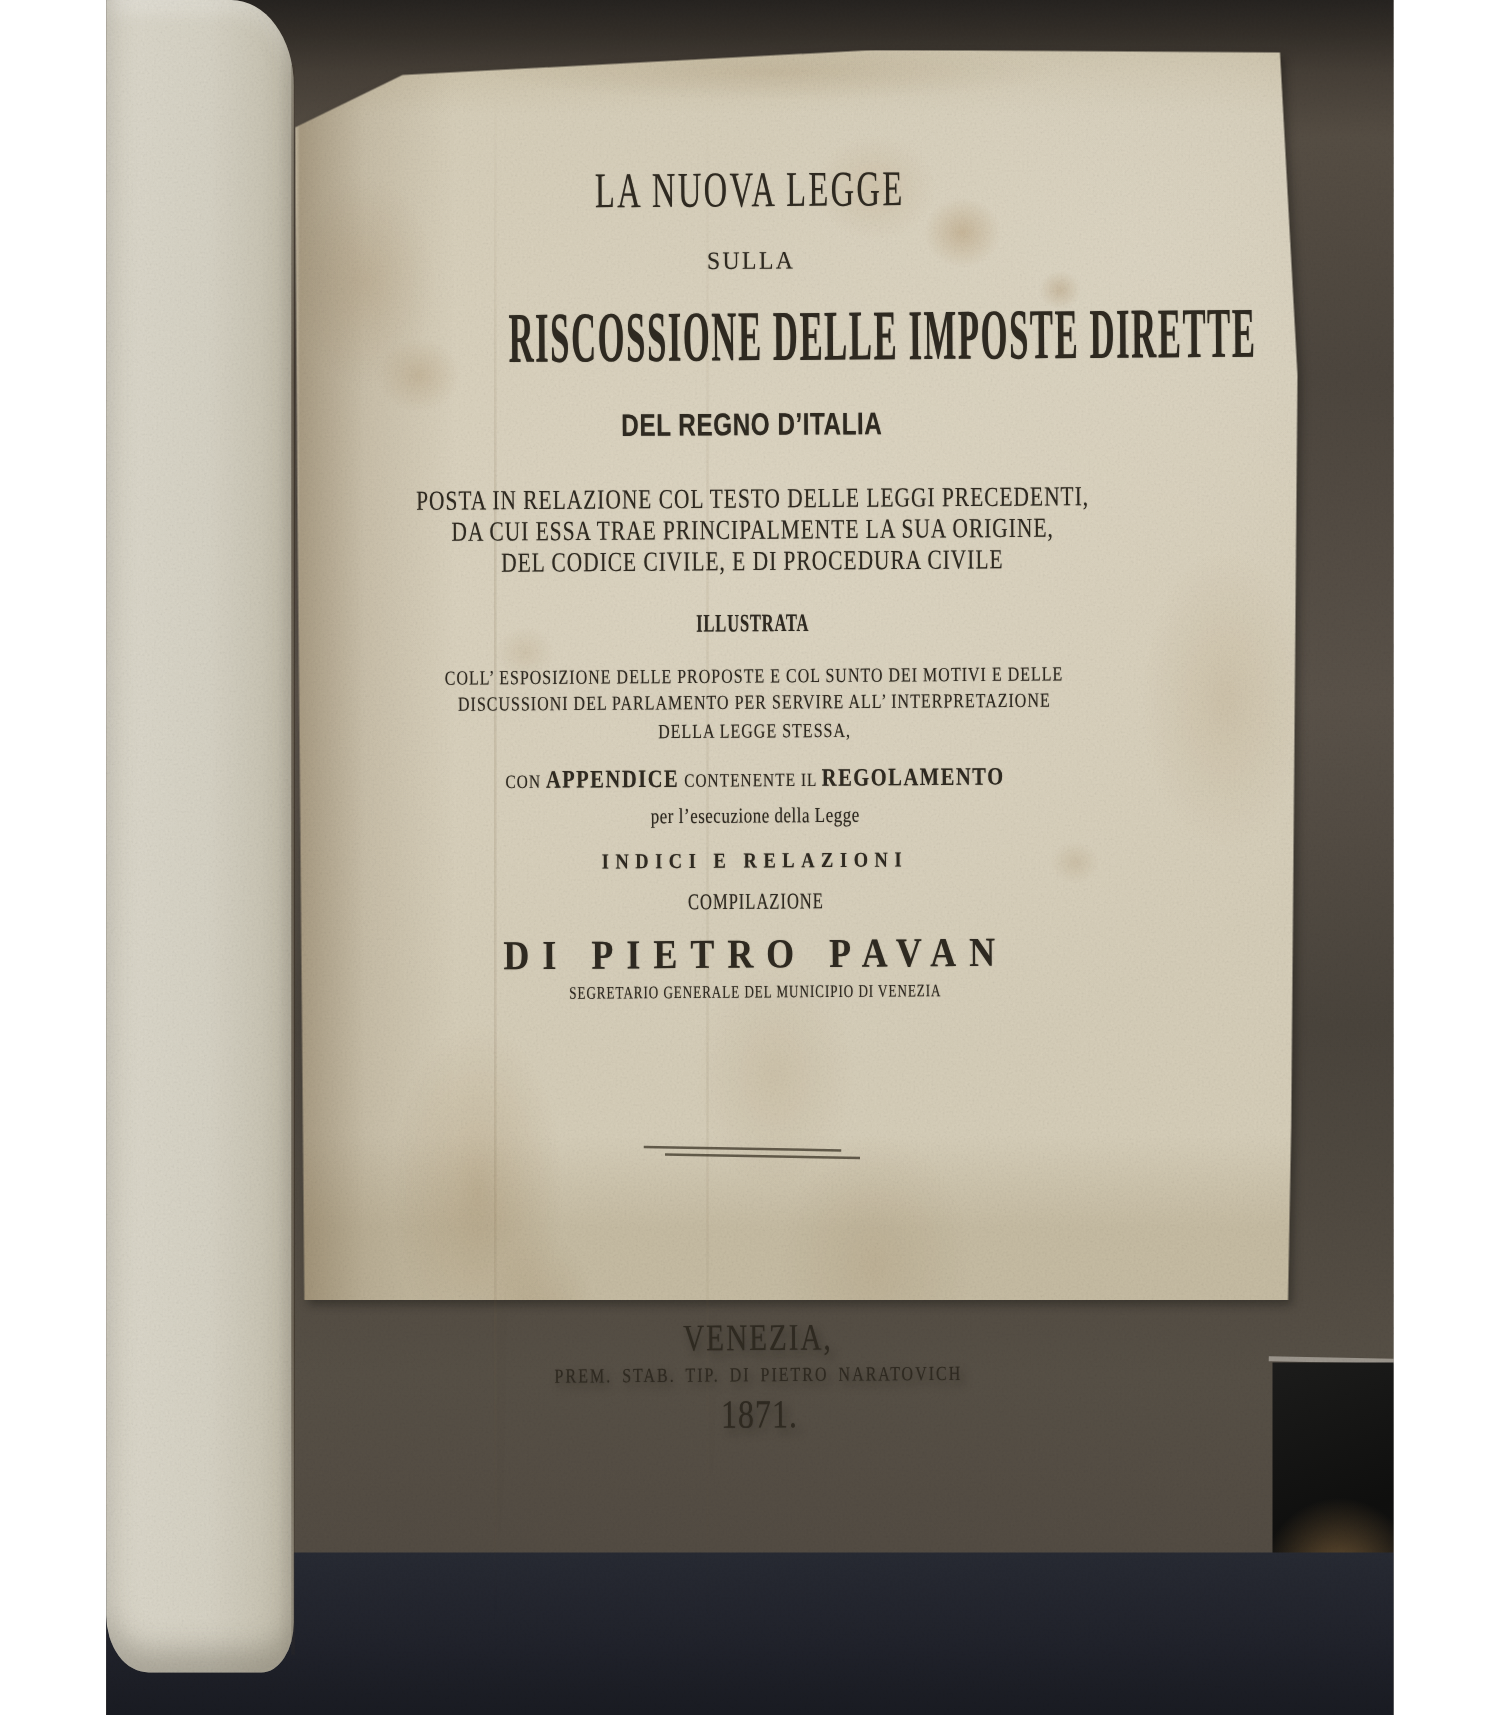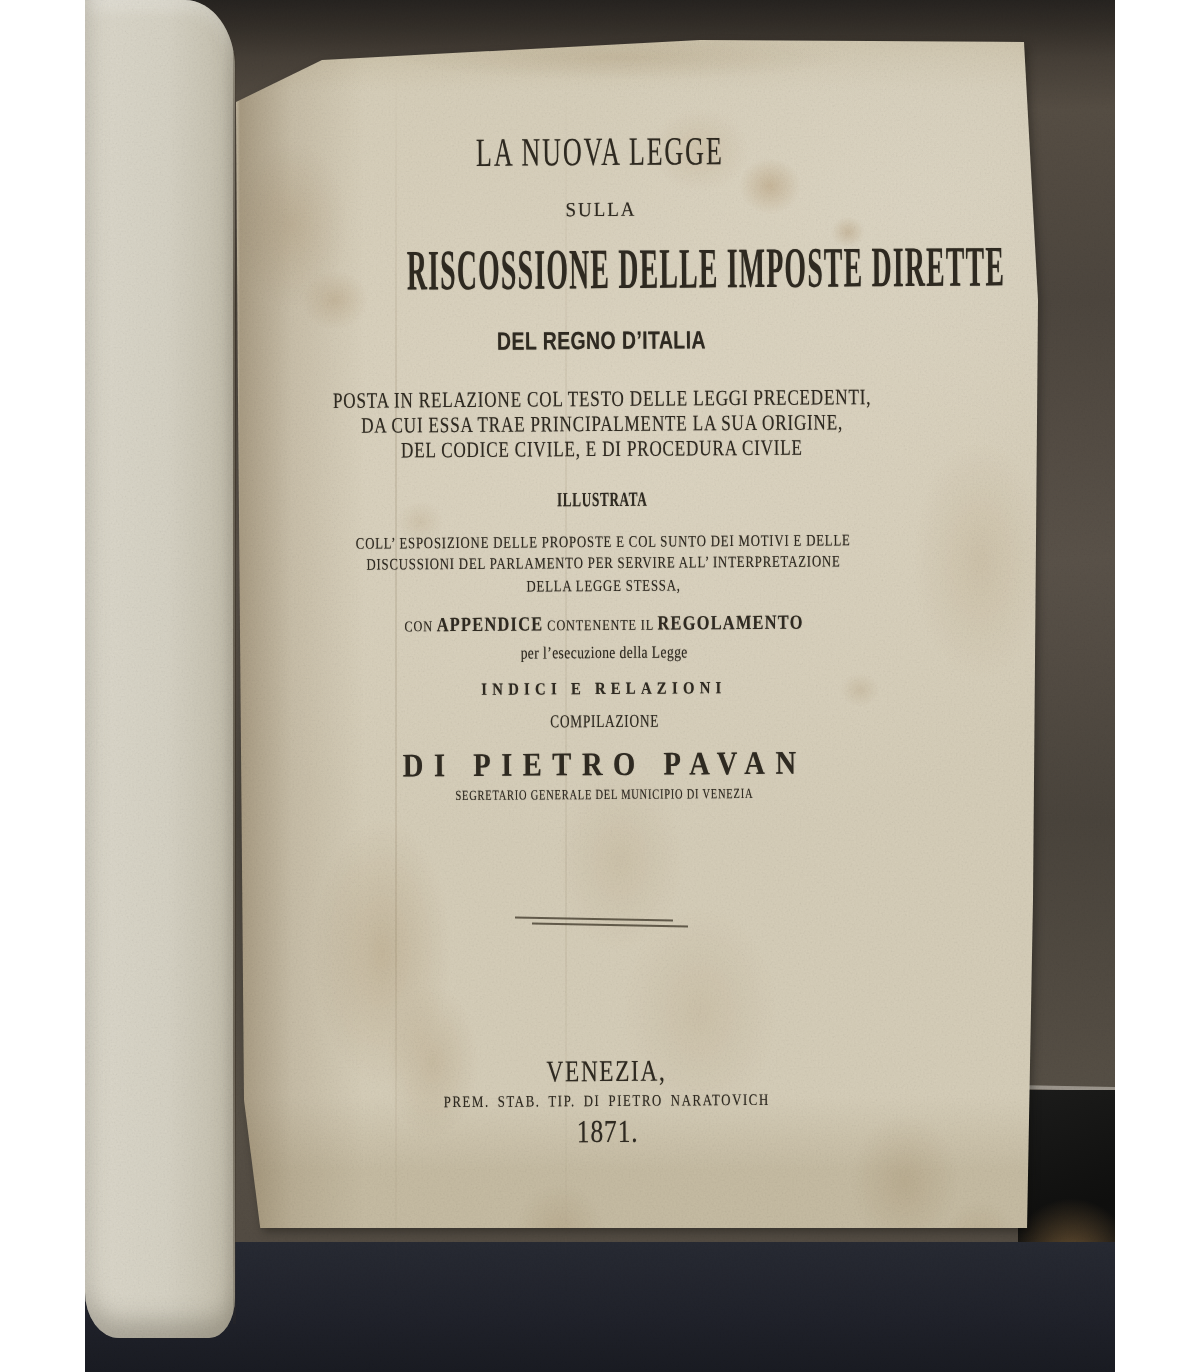--- a/index.html
+++ b/index.html
@@ -1,18 +1,18 @@
 <!DOCTYPE html>
 <html><head>
 <meta charset="utf-8">
 <style>
   html,body{margin:0;padding:0;}
   body{width:1200px;height:1372px;background:#ffffff;overflow:hidden;
        font-family:"Liberation Serif", serif;}
-  .photo{position:absolute;left:0;top:0;width:1200px;height:1228px;background:#ffffff;}
+  .photo{position:absolute;left:0;top:0;width:1200px;height:1040px;background:#ffffff;}
 
   
   .wood{position:absolute;left:85px;top:0;width:1030px;height:1372px;
     background-color:#544d44;
     background-image:
       linear-gradient(180deg,#262320 0px,#332e28 26px,#463f37 58px,#564e44 110px,
                       #4d463e 300px,#5a5249 560px,#4a443c 820px,#575046 1100px,#4f4840 1372px),
       repeating-linear-gradient(179.3deg, rgba(25,21,17,0) 0 8px, rgba(25,21,17,.42) 8px 10px,
                       rgba(105,96,84,.22) 10px 13px, rgba(18,15,12,.30) 13px 14px, rgba(0,0,0,0) 14px 26px),
       repeating-linear-gradient(180.8deg, rgba(128,117,102,.14) 0 3px, rgba(0,0,0,0) 3px 23px),

